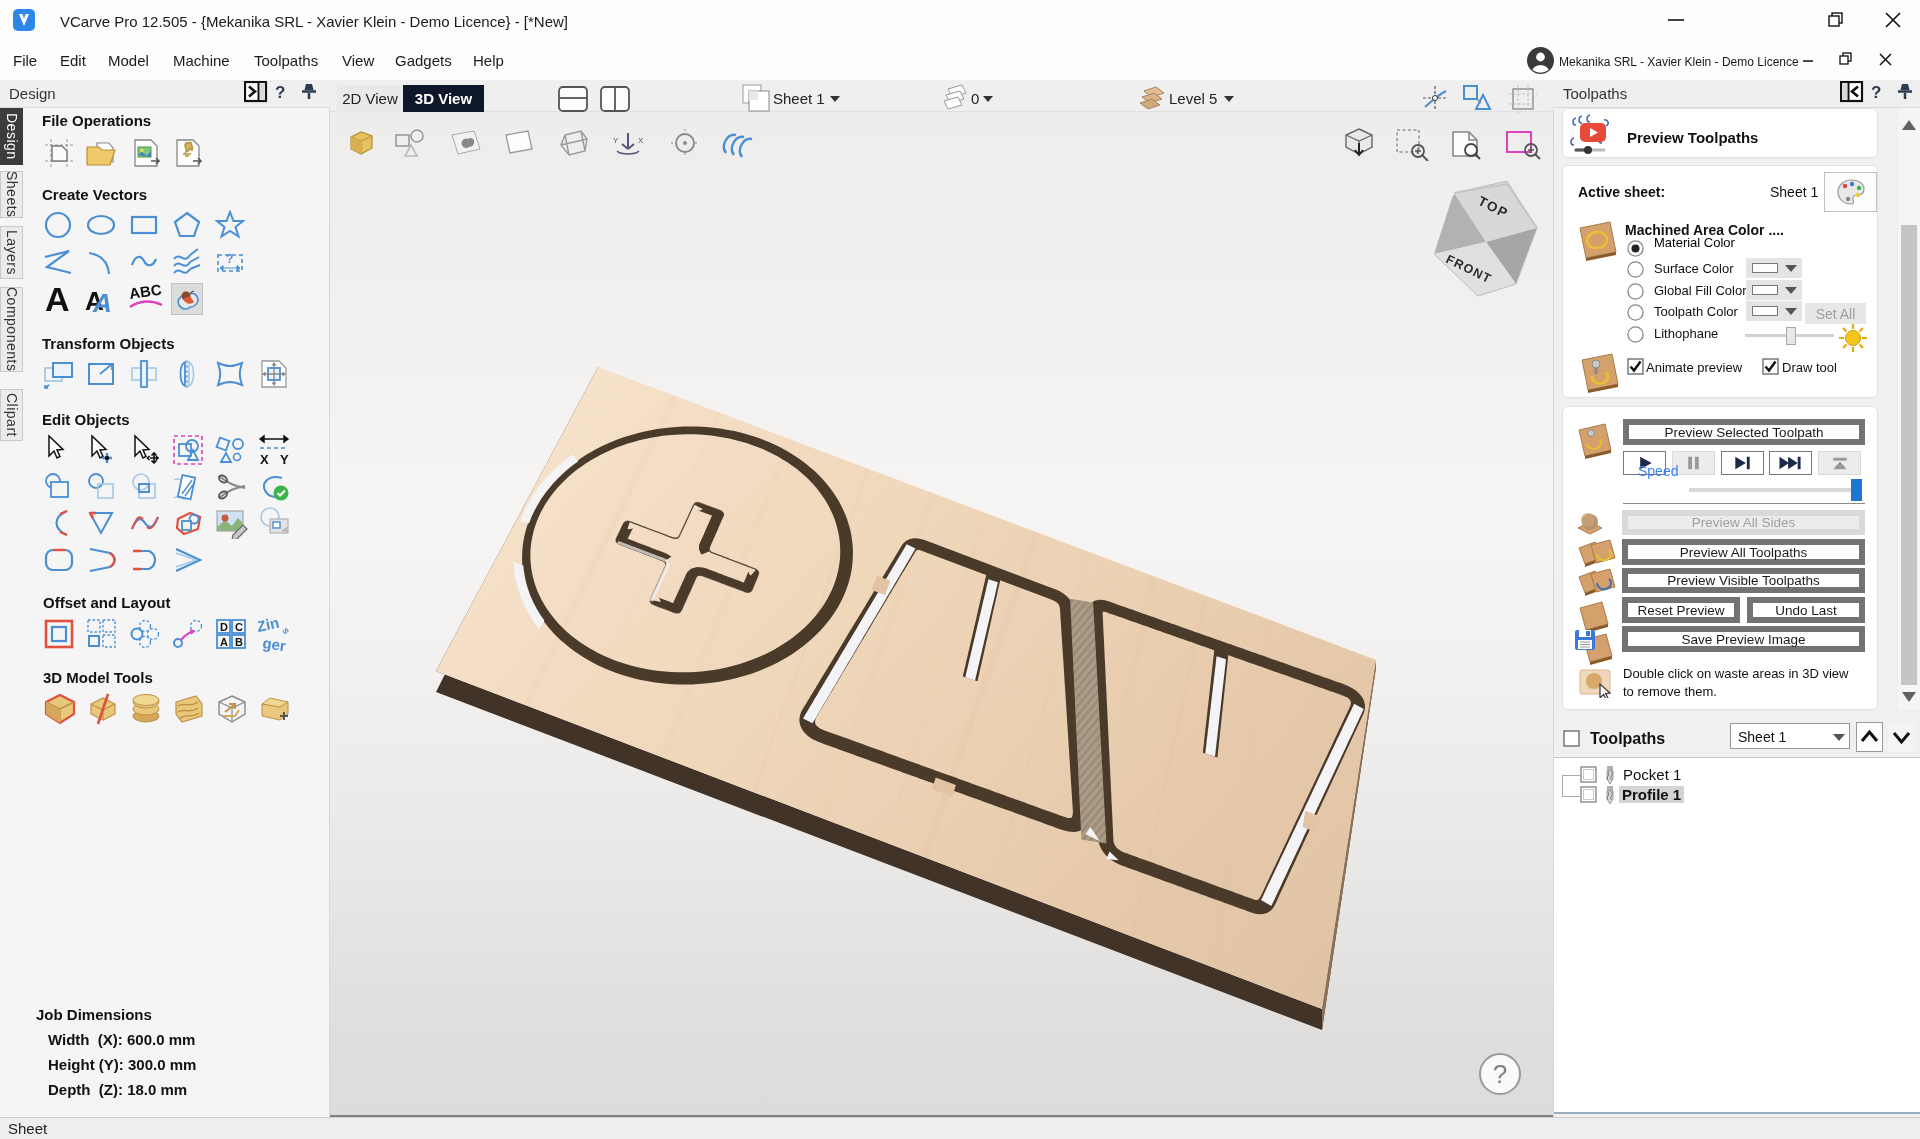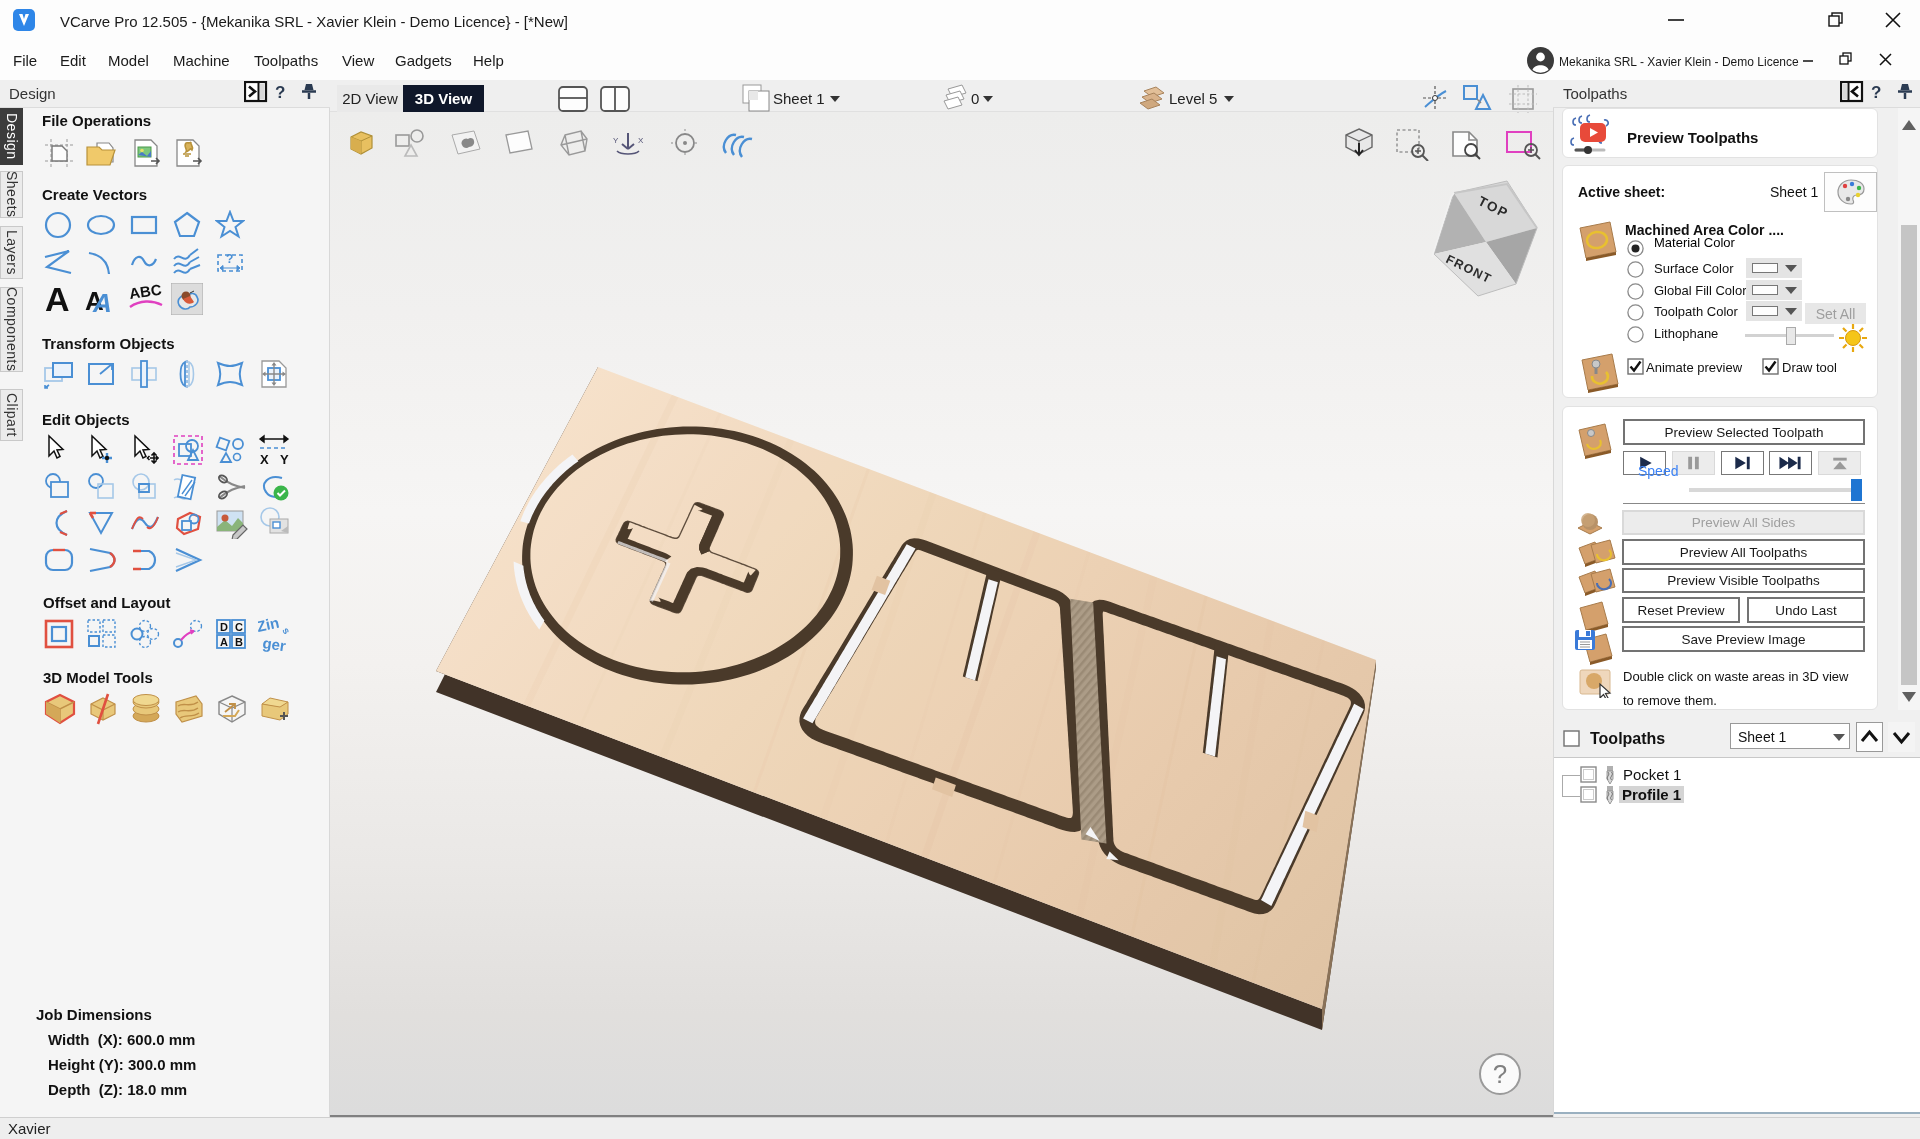--- a/index.html
+++ b/index.html
@@ -1,18 +1,18 @@
 <!DOCTYPE html>
 <html><head><meta charset="utf-8"><style>
 *{margin:0;padding:0;box-sizing:border-box}
 html,body{width:1920px;height:1139px;overflow:hidden;font-family:"Liberation Sans",sans-serif;background:#fff;position:relative}
 .abs{position:absolute}
 .ic{position:absolute}
 .sect{font-weight:bold;font-size:15px;color:#111;position:absolute}
-.btn{position:absolute;background:#fff;border:2px solid #737373;display:flex;align-items:center;justify-content:center;font-size:13.5px;color:#1a1a1a}
+.btn{position:absolute;background:#fff;border:6px solid #737373;display:flex;align-items:center;justify-content:center;font-size:13.5px;color:#1a1a1a}
 .btn.dis{background:#ececec;color:#9f9f9f;border-color:#d9d9d9}
 </style></head><body>
 <div class="abs" style="left:0;top:0;width:1920px;height:40px;background:#fdfdfd"></div>
 <svg class="abs" style="left:13px;top:9px" width="22" height="22" viewBox="0 0 22 22">
 <rect x="0" y="0" width="22" height="22" rx="5" fill="#2e86e8"></rect>
 <path d="M6 5 L11 17 L16 5 L12.5 5 L11 10 L9.5 5 Z" fill="#fff"></path>
   </svg>
 <div class="abs" style="left:60px;top:13px;font-size:15px;color:#1a1a1a">VCarve Pro 12.505 - {Mekanika SRL - Xavier Klein - Demo Licence} - [*New]</div>
 <svg class="abs" style="left:1660px;top:0" width="260" height="40" viewBox="0 0 260 40">
 <path d="M8 20 H24" stroke="#111" stroke-width="1.6"></path>
@@ -348,21 +348,21 @@
 <svg class="ic" style="left:258px;top:692px" width="34" height="34" viewBox="0 0 34 34">
     <path d="M4 12 l8 -6 18 4 -8 6 Z" fill="#f0d890" stroke="#c09048"></path>
     <path d="M4 12 l18 3 8 -5 v12 l-8 6 -18 -4 Z" fill="#e8c87a" stroke="#c09048"></path>
 <path d="M22 24 h8 m-4 -4 v8" stroke="#555" stroke-width="2"></path>
   </svg>
 <div class="sect" style="left:36px;top:1006px">Job Dimensions</div>
 <div class="sect" style="left:48px;top:1031px">Width&nbsp; (X): 600.0 mm</div>
 <div class="sect" style="left:48px;top:1056px">Height (Y): 300.0 mm</div>
 <div class="sect" style="left:48px;top:1081px">Depth&nbsp; (Z): 18.0 mm</div>
 <div class="abs" style="left:0;top:1117px;width:1920px;height:22px;background:#eeeeee;border-top:1px solid #cfcfcf"></div>
-<div class="abs" style="left:8px;top:1120px;font-size:15px;color:#222">Xavier</div>
+<div class="abs" style="left:8px;top:1120px;font-size:15px;color:#222">Sheet</div>
 <div class="abs" style="left:330px;top:80px;width:1223px;height:32px;background:#efefef;border-bottom:1px solid #e0e0e0"></div>
 <div class="abs" style="left:330px;top:112px;width:1223px;height:1005px;border-bottom:2px solid #808080;background:linear-gradient(180deg,#ededec 0%,#f1f0ef 20%,#f6f5f4 40%,#f3f1ef 55%,#eae8e6 75%,#e1dfdd 90%,#dcdcdc 100%)"></div>
 <div class="abs" style="left:337px;top:85px;width:66px;height:27px;background:#e9e9e9;display:flex;align-items:center;justify-content:center;font-size:15px;color:#222">2D View</div>
 <div class="abs" style="left:403px;top:85px;width:81px;height:27px;background:#0f172a;display:flex;align-items:center;justify-content:center;font-size:15px;font-weight:bold;color:#fff">3D View</div>
 <svg class="ic" style="left:557px;top:85px" width="32" height="28" viewBox="0 0 32 28">
     <rect x="2" y="2" width="28" height="24" rx="4" fill="#fdfdfd" stroke="#555" stroke-width="1.8"></rect>
     <path d="M2 13 h28" stroke="#555" stroke-width="1.8"></path>
   </svg>
 <svg class="ic" style="left:599px;top:85px" width="32" height="28" viewBox="0 0 32 28">
     <rect x="2" y="2" width="28" height="24" rx="4" fill="#fdfdfd" stroke="#555" stroke-width="1.8"></rect>
@@ -728,21 +728,21 @@
     <rect x="5" y="1" width="12" height="7" fill="#fff"></rect>
     <rect x="12" y="2" width="4" height="5" fill="#3a7ad8"></rect>
     <rect x="4" y="11" width="14" height="9" fill="#fff"></rect>
     <path d="M6 13 h10 M6 15.5 h10 M6 18 h10" stroke="#999" stroke-width="1"></path>
   </svg>
 <svg class="ic" style="left:1578px;top:666px" width="36" height="32" viewBox="0 0 36 32">
     <rect x="2" y="4" width="30" height="24" rx="2" fill="#efd7bc" stroke="#d8b890"></rect>
     <circle cx="16" cy="15" r="8" fill="#d8a868"></circle>
 <path d="M22 18 L22 32 L25.5 28.5 L28 33 L30 32 L27.5 27.5 L32 27 Z" fill="#fff" stroke="#333" stroke-width="1.2"></path>
   </svg>
-<div class="abs" style="left:1623px;top:665px;font-size:13px;color:#111;line-height:24px">Double click on waste areas in 3D view<br>to remove them.</div>
+<div class="abs" style="left:1623px;top:665px;font-size:13px;color:#111;line-height:18px">Double click on waste areas in 3D view<br>to remove them.</div>
 <svg class="abs" style="left:1563px;top:730px" width="17" height="17" viewBox="0 0 17 17">
     <rect x="1" y="1" width="15" height="15" fill="#fff" stroke="#707070" stroke-width="1.4"></rect>
   </svg>
 <div class="abs" style="left:1590px;top:730px;font-size:16px;font-weight:bold;color:#111">Toolpaths</div>
 <div class="abs" style="left:1730px;top:723px;width:120px;height:26px;background:#fff;border:1px solid #999"></div>
 <div class="abs" style="left:1738px;top:729px;font-size:14px;color:#111">Sheet 1</div>
 <svg class="ic" style="left:1832px;top:733px" width="14" height="10" viewBox="0 0 14 10">
     <path d="M1 1 L7 8 L13 1 Z" fill="#555"></path>
   </svg>
 <div class="abs" style="left:1856px;top:722px;width:27px;height:30px;background:#fdfdfd;border:1px solid #999"></div>

